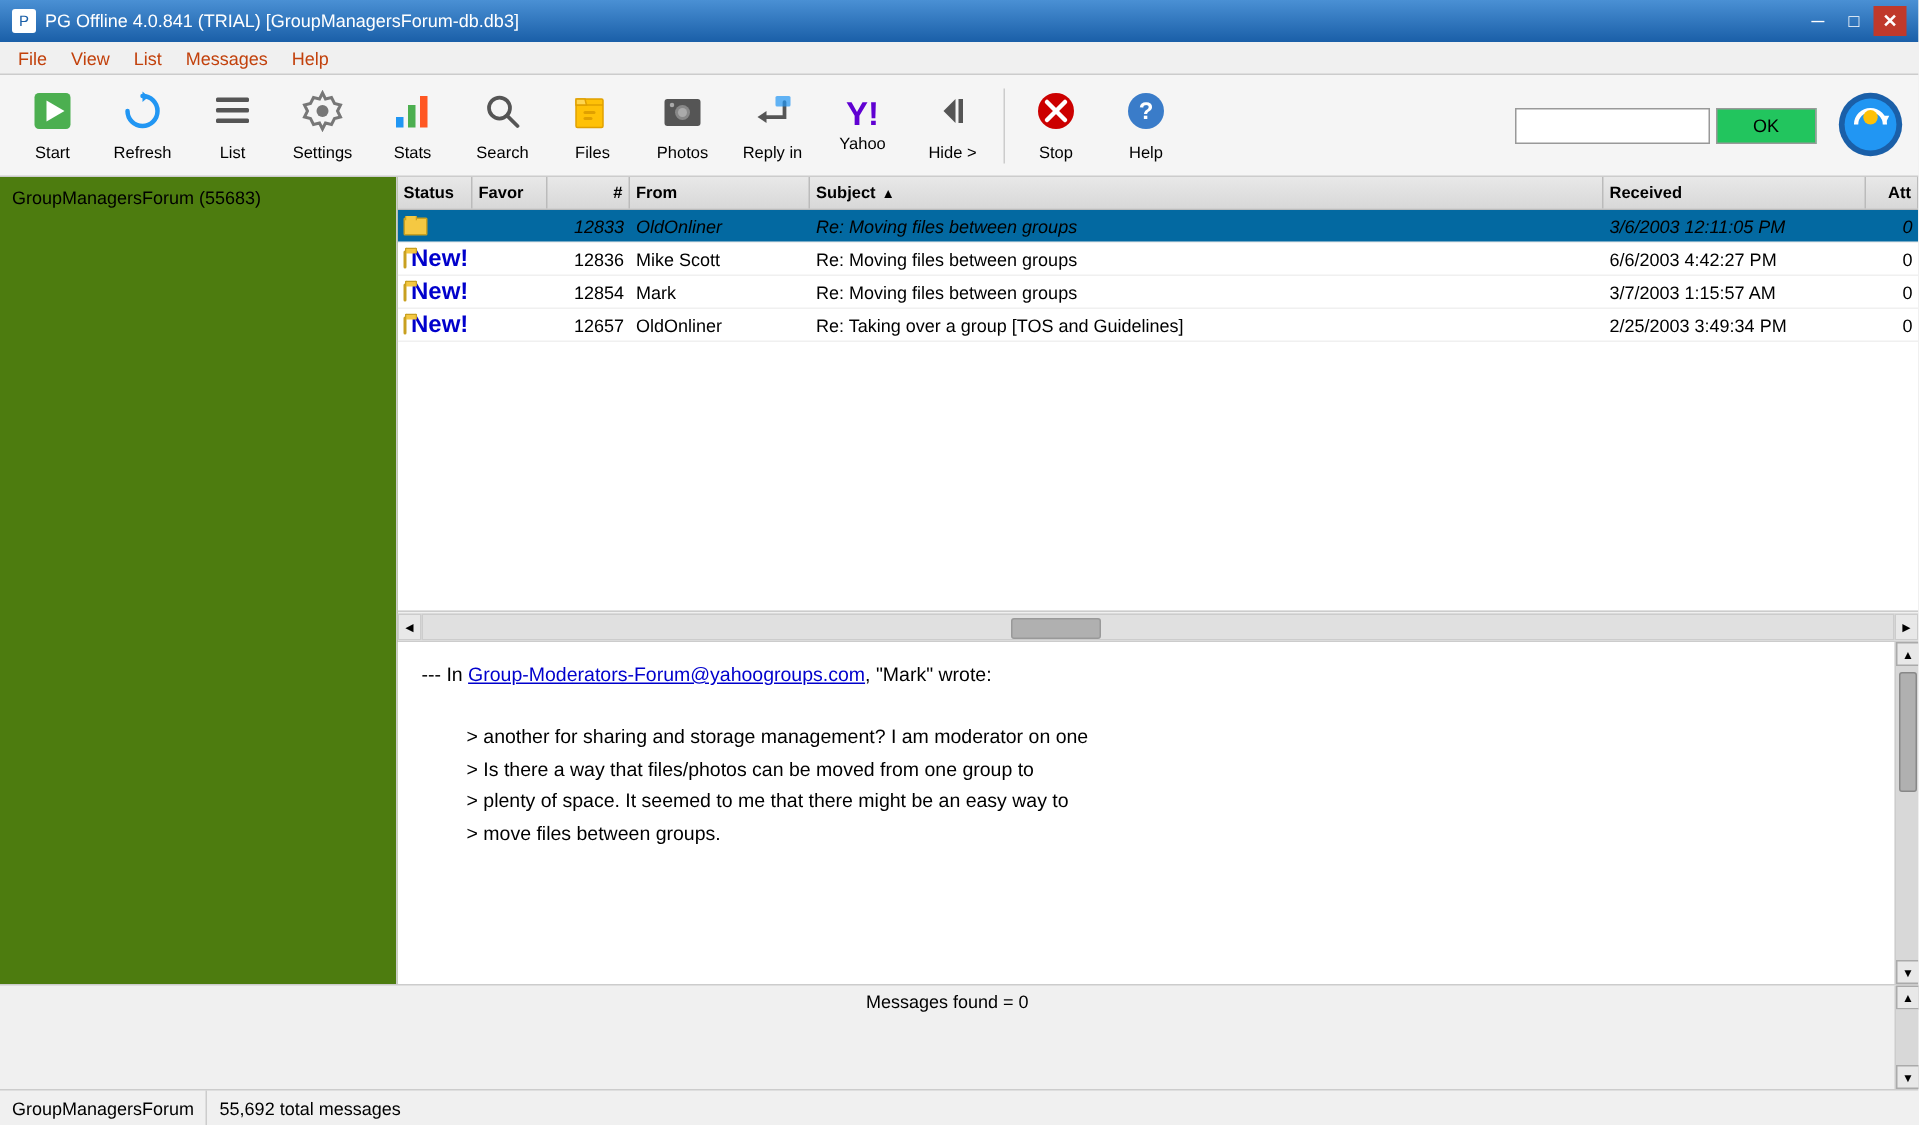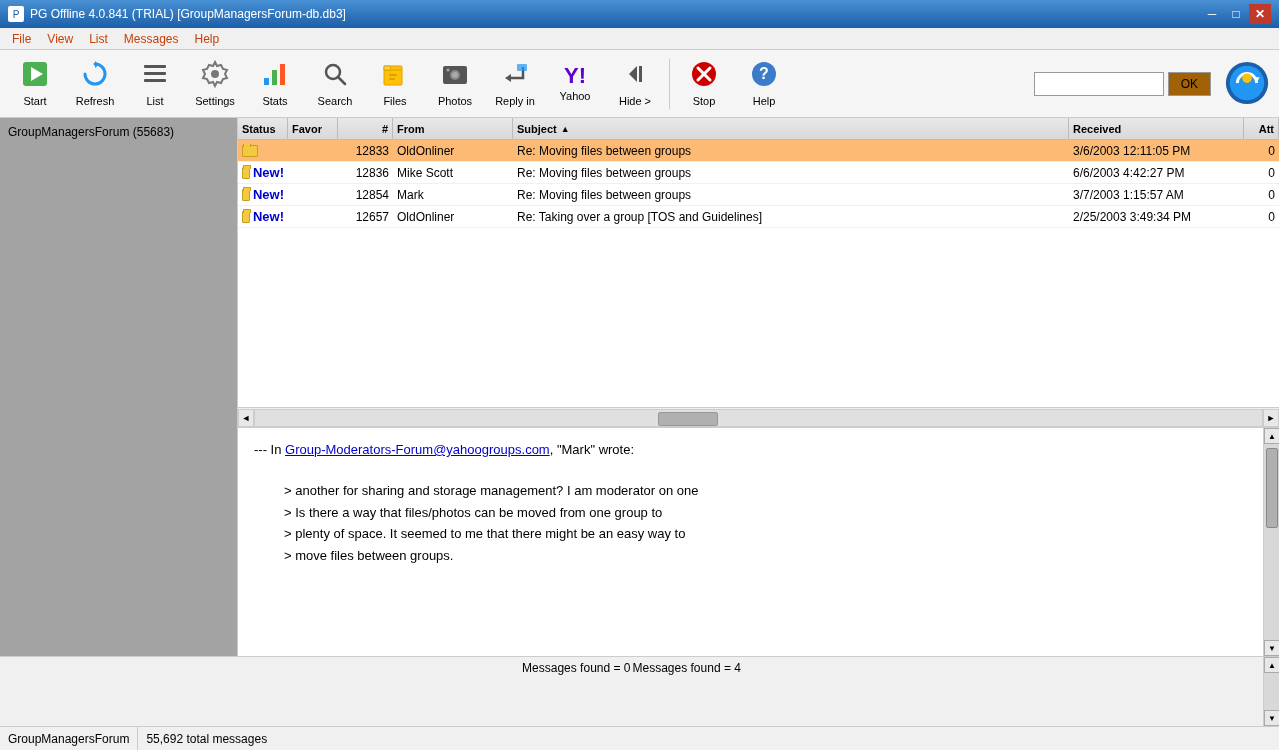--- a/index.html
+++ b/index.html
@@ -106,22 +106,22 @@
     
     
     #main-content {
       display: flex;
       flex: 1;
       overflow: hidden;
     }
 
     
     #sidebar {
-      width: 238px;
-      background: #a3a3a3;
+      width: 265px;
+      background: #4d7c0f;
       border-right: 1px solid #ccc;
       flex-shrink: 0;
       overflow: auto;
       padding: 4px 0;
     }
     .sidebar-group {
       padding: 3px 8px;
       cursor: pointer;
       font-size: 12px;
       color: #000;
@@ -180,37 +180,37 @@
       background: white;
     }
     .msg-row {
       display: flex;
       align-items: center;
       height: 22px;
       border-bottom: 1px solid #f0f0f0;
       cursor: pointer;
       font-size: 12px;
     }
-    .msg-row.selected { background: #fdba74; }
+    .msg-row.selected { background: #0369a1; font-style: italic; }
     .msg-cell {
       padding: 1px 4px;
       overflow: hidden;
       white-space: nowrap;
       text-overflow: ellipsis;
     }
     .msg-cell.status { width: 50px; display: flex; align-items: center; }
     .msg-cell.favor { width: 50px; }
     .msg-cell.num { width: 55px; text-align: right; }
     .msg-cell.from { width: 120px; }
     .msg-cell.subject { flex: 1; }
     .msg-cell.received { width: 175px; }
     .msg-cell.att { width: 35px; text-align: right; }
     .folder-icon { width: 16px; height: 12px; background: #f5c842; border: 1px solid #c8a020; border-radius: 1px; margin-right: 3px; display: inline-block; position: relative; }
     .folder-icon::before { content: ''; position: absolute; top: -3px; left: 0; width: 6px; height: 3px; background: #f5c842; border: 1px solid #c8a020; border-bottom: none; border-radius: 1px 1px 0 0; }
-    .new-badge { color: #0000cc; font-weight: bold; font-size: 13px; }
+    .new-badge { color: #0000cc; font-weight: bold; font-size: 16px; }
 
     
     #h-scroll-area {
       height: 20px;
       background: #f0f0f0;
       border-top: 1px solid #ccc;
       display: flex;
       align-items: center;
       flex-shrink: 0;
     }
@@ -477,21 +477,21 @@
       <svg width="28" height="28" viewBox="0 0 28 28">
           <circle cx="14" cy="14" r="12" fill="#3a7cc9"></circle>
           <text x="14" y="19" text-anchor="middle" fill="white" font-size="16" font-weight="bold">?</text>
         </svg>
     </span>
     <span>Help</span>
   </button>
 
   <div id="search-area">
     <input type="text" id="search-input" style="width: 130px; height: 24px; border: 1px solid rgb(153, 153, 153); padding: 2px 4px; font-size: 12px; background: white;">
-    <button id="ok-btn" style="padding:3px 12px; background:#a16207; border:1px solid #999; cursor:pointer; font-size:12px; height:24px;">OK</button>
+    <button id="ok-btn" style="padding:3px 24px; background:#22c55e; border:1px solid #999; cursor:pointer; font-size:12px; height:24px;">OK</button>
   </div>
 
   <div id="app-logo" style="margin-left:10px;">
     <svg class="logo-svg" viewBox="0 0 50 50" xmlns="http://www.w3.org/2000/svg">
       <circle cx="25" cy="25" r="22" fill="#1a5fa8"></circle>
       <circle cx="25" cy="25" r="18" fill="#2196F3"></circle>
       <path d="M15 25 A10 10 0 0 1 35 25" fill="none" stroke="white" stroke-width="3"></path>
       <polygon points="35,25 38,19 32,19" fill="white"></polygon>
       <circle cx="25" cy="20" r="5" fill="#FFC107"></circle>
     </svg>
@@ -617,21 +617,20 @@
         </div>
         <div class="scroll-arrow">▼</div>
       </div>
     </div>
   </div>
 </div>
 
 <div id="status-bar">
   <div id="status-messages">
     <div>Messages found = 0</div>
-    <div>Messages found = 4</div>
   </div>
   <div class="v-scrollbar" style="width:16px; background:#f0f0f0; border-left:1px solid #ccc; display:flex; flex-direction:column;">
     <div class="scroll-arrow">▲</div>
     <div style="flex:1; background:#d8d8d8;"></div>
     <div class="scroll-arrow">▼</div>
   </div>
 </div>
 
 <div id="bottom-bar">
   <div id="bottom-group">GroupManagersForum</div>

